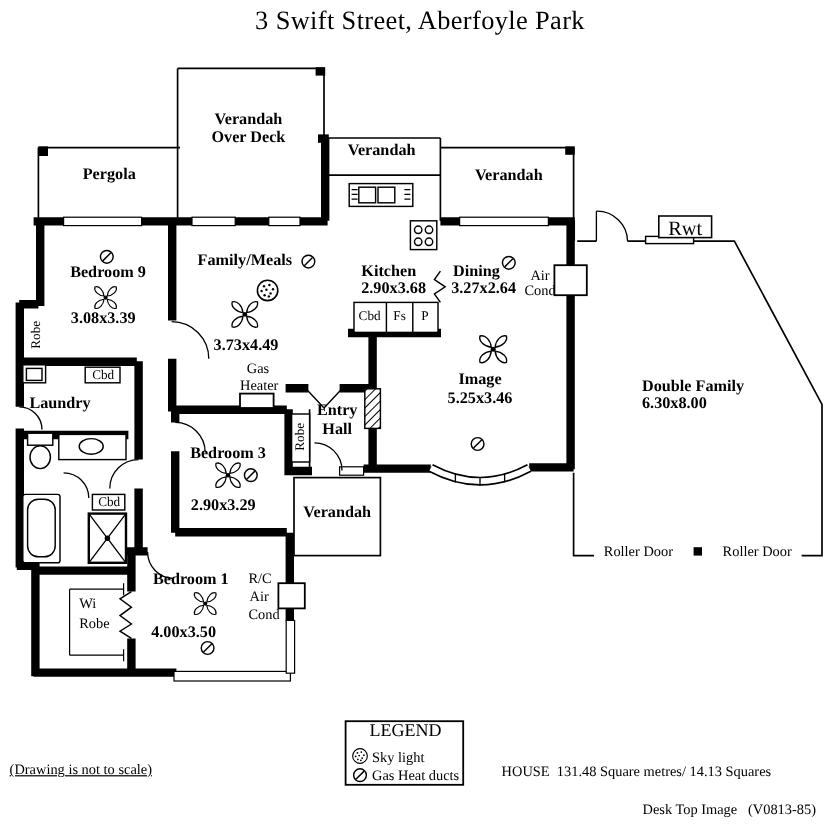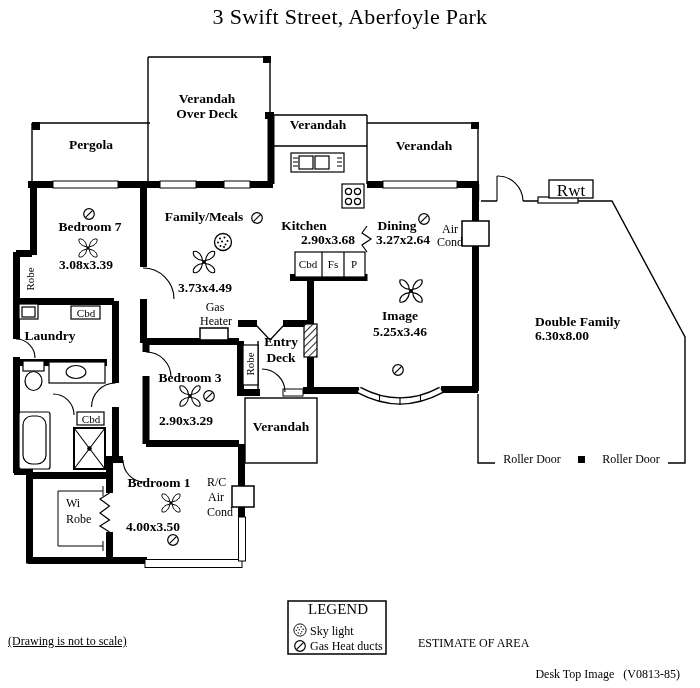--- a/index.html
+++ b/index.html
@@ -186,32 +186,32 @@
 
 <div class="lbl title c" style="left:350px;top:5px">3 Swift Street, Aberfoyle Park</div>
 
 <div class="lbl rm c" style="left:91px;top:137px">Pergola</div>
 <div class="lbl rm c" style="left:207px;top:91px">Verandah</div>
 <div class="lbl rm c" style="left:207px;top:106px">Over Deck</div>
 <div class="lbl rm c" style="left:318px;top:117px">Verandah</div>
 <div class="lbl rm c" style="left:424px;top:138px">Verandah</div>
 <div class="lbl rm c" style="left:281px;top:419px">Verandah</div>
 
-<div class="lbl rm c" style="left:90px;top:219px">Bedroom 7</div>
+<div class="lbl rm c" style="left:90px;top:219px">Bedroom 9</div>
 <div class="lbl rm c" style="left:86px;top:257px">3.08x3.39</div>
 <div class="lbl rm c" style="left:204px;top:209px">Family/Meals</div>
 <div class="lbl rm c" style="left:205px;top:280px">3.73x4.49</div>
-<div class="lbl rm c" style="left:304px;top:218px">Kitchen</div>
+<div class="lbl rm c" style="left:324px;top:218px">Kitchen</div>
 <div class="lbl rm c" style="left:328px;top:232px">2.90x3.68</div>
 <div class="lbl rm c" style="left:397px;top:218px">Dining</div>
 <div class="lbl rm c" style="left:403px;top:232px">3.27x2.64</div>
 <div class="lbl rm c" style="left:400px;top:308px">Image</div>
 <div class="lbl rm c" style="left:400px;top:324px">5.25x3.46</div>
 <div class="lbl rm c" style="left:281px;top:334px">Entry</div>
-<div class="lbl rm c" style="left:281px;top:350px">Deck</div>
+<div class="lbl rm c" style="left:281px;top:350px">Hall</div>
 <div class="lbl rm c" style="left:50px;top:328px">Laundry</div>
 <div class="lbl rm c" style="left:190px;top:370px">Bedroom 3</div>
 <div class="lbl rm c" style="left:186px;top:413px">2.90x3.29</div>
 <div class="lbl rm c" style="left:159px;top:475px">Bedroom 1</div>
 <div class="lbl rm c" style="left:153px;top:519px">4.00x3.50</div>
 <div class="lbl rm" style="left:535px;top:314px">Double Family</div>
 <div class="lbl rm" style="left:535px;top:328px">6.30x8.00</div>
 
 <div class="lbl f11 v" style="left:30px;top:279px">Robe</div>
 <div class="lbl f11 v" style="left:250px;top:364px">Robe</div>
@@ -239,21 +239,20 @@
 
 <div class="lbl" style="left:8px;top:599px">
   <div class="blk u">(Drawing is not to scale)</div>
   
   
   
   
 </div>
 
 <div class="lbl" style="left:418px;top:601px">
-  <div class="blk">ESTIMATE OF AREA</div>
   <div class="blk">HOUSE  131.48 Square metres/ 14.13 Squares</div>
   
   
 </div>
 
 <div class="lbl f12" style="right:20px;top:668px">Desk Top Image   (V0813-85)</div>
 
 </div>
 
 </body></html>

